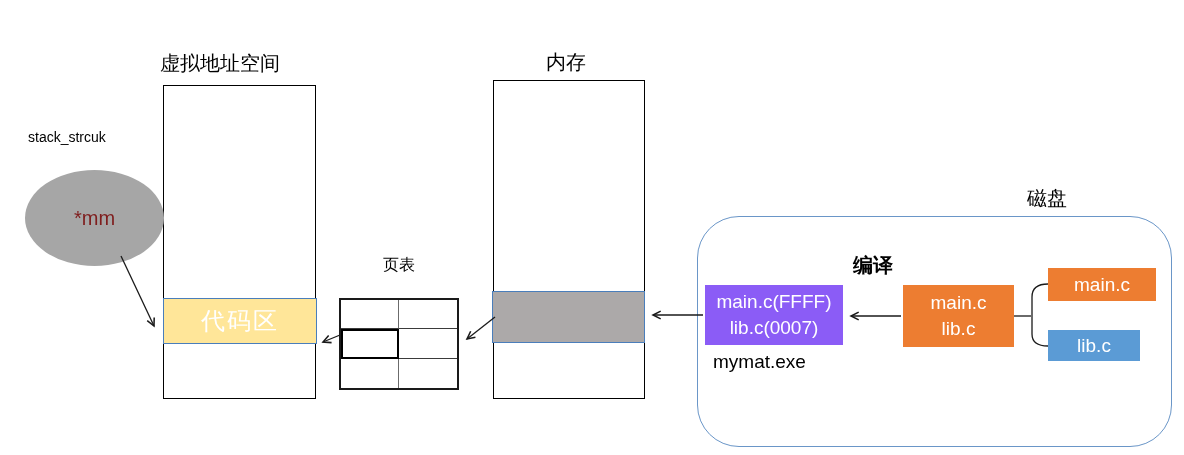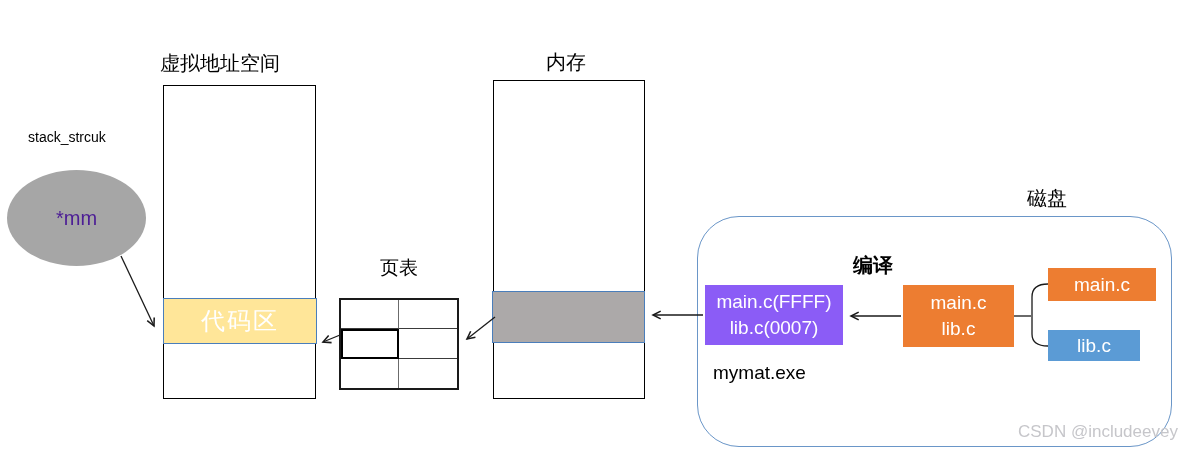--- a/index.html
+++ b/index.html
@@ -9,48 +9,48 @@
   .label{color:#000;white-space:nowrap;}
   .center{display:flex;align-items:center;justify-content:center;text-align:center;}
 
   
   .vas-rect{left:163px;top:85px;width:153px;height:314px;border:1.5px solid #000;background:#fff;}
   .mem-rect{left:493px;top:80px;width:152px;height:319px;border:1.5px solid #000;background:#fff;}
 
   
   .vas-label{left:160px;top:50px;width:158px;font-size:20px;text-align:left;}
   .mem-label{left:490px;top:49px;width:152px;font-size:20px;text-align:center;}
-  .pt-label{left:348px;top:255px;width:102px;font-size:19px;text-align:center;}
+  .pt-label{left:348px;top:255px;width:102px;font-size:16px;text-align:center;}
   .disk-label{left:995px;top:185px;width:104px;font-size:20px;text-align:center;}
 
   
   .code-area{left:163px;top:298px;width:154px;height:46px;background:#FFE699;border:1.2px solid #4A7EBB;
              color:#fff;font-size:24px;letter-spacing:2px;}
 
   
   .stack-label{left:28px;top:129px;font-size:14px;text-align:right;}
-  .stack-ellipse{left:7px;top:170px;width:139px;height:96px;border-radius:50%;background:#A6A6A6;
-                 color:#4c1d95;font-size:20px;}
+  .stack-ellipse{left:25px;top:170px;width:139px;height:96px;border-radius:50%;background:#A6A6A6;
+                 color:#7f1d1d;font-size:20px;}
 
   
   .page-table{left:339px;top:298px;width:120px;height:92px;border:2px solid #1a1a1a;
               display:grid;grid-template-columns:1fr 1fr;grid-template-rows:1fr 1fr 1fr;background:#fff;}
   .pt-cell{border-right:1px solid #6b6b6b;border-bottom:1px solid #3a3a3a;}
   .pt-cell:nth-child(2n){border-right:none;}
   .pt-cell:nth-child(5),.pt-cell:nth-child(6){border-bottom:none;}
   .pt-cell.hl{border:2px solid #000;}
 
   
   .mem-gray{left:492px;top:291px;width:153px;height:52px;background:#ACA9A9;border:1.2px solid #4A7EBB;}
 
   
   .disk-rect{left:697px;top:216px;width:475px;height:231px;border:1.6px solid #6A96C8;border-radius:42px;background:#fff;}
 
   .exe-box{left:705px;top:285px;width:138px;height:60px;background:#8b5cf6;color:#fff;font-size:19px;line-height:26px;}
-  .exe-name{left:713px;top:362px;font-size:19px;}
+  .exe-name{left:713px;top:351px;font-size:19px;}
   .compile{left:853px;top:251px;width:30px;font-size:20px;line-height:28px;text-align:center;word-break:break-all;font-weight:bold;}
   .src-box{left:903px;top:285px;width:111px;height:62px;background:#ED7D31;color:#fff;font-size:19px;line-height:26px;}
   .main-box{left:1048px;top:268px;width:108px;height:33px;background:#ED7D31;color:#fff;font-size:19px;}
   .lib-box{left:1048px;top:330px;width:92px;height:31px;background:#5B9BD5;color:#fff;font-size:19px;}
 
   .watermark{left:1018px;top:422px;font-size:17px;color:#C6C6CA;}
 
   .arrows{left:0;top:0;width:1184px;height:455px;pointer-events:none;}
 </style>
 </head>
@@ -93,21 +93,20 @@
 
   <div class="abs center src-box">
     <div>
       <div>main.c</div>
       <div>lib.c</div>
     </div>
   </div>
   <div class="abs center main-box">main.c</div>
   <div class="abs center lib-box">lib.c</div>
 
-  <div class="abs watermark">CSDN @includeevey</div>
 
   <svg class="abs arrows" viewBox="0 0 1184 455" xmlns="http://www.w3.org/2000/svg">
     <defs>
       <marker id="arrow" viewBox="0 0 10 10" refX="8" refY="5" markerWidth="11" markerHeight="11" orient="auto" markerUnits="userSpaceOnUse">
         <path d="M1,1.5 L8,5 L1,8.5" fill="none" stroke="#1a1a1a" stroke-width="1.4"></path>
       </marker>
     </defs>
     <g fill="none" stroke="#1a1a1a" stroke-width="1.3">
       <path d="M121,256 L154,326" marker-end="url(#arrow)"></path>
       <path d="M340,335 L323,342" marker-end="url(#arrow)"></path>

